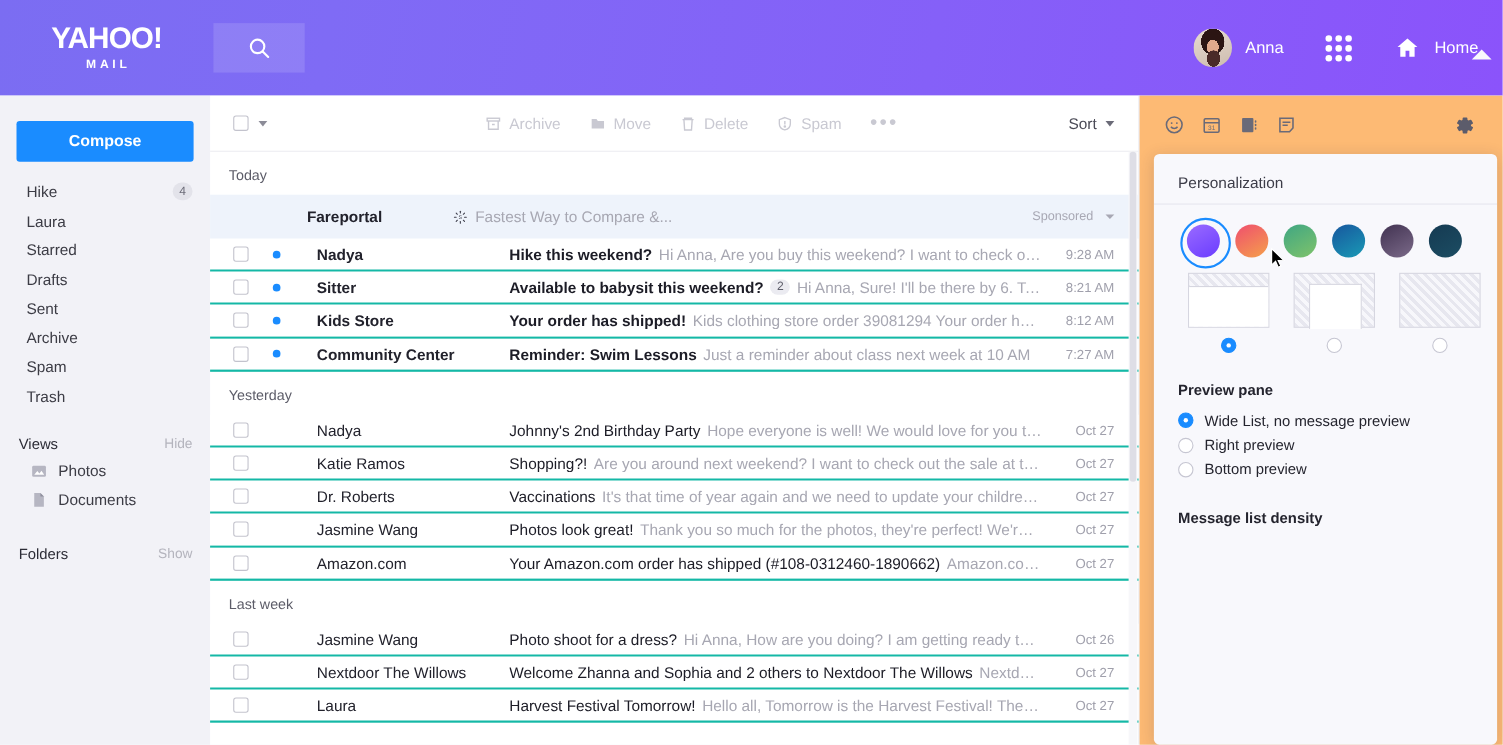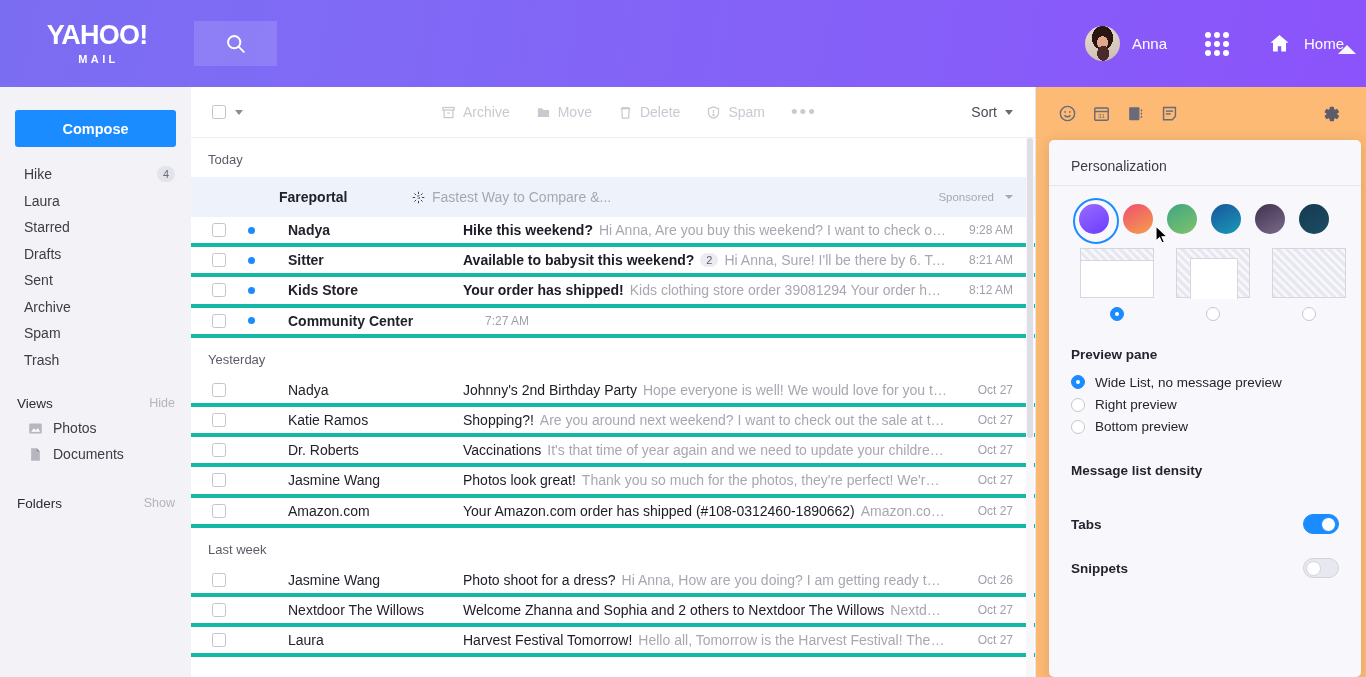--- a/index.html
+++ b/index.html
@@ -148,21 +148,21 @@
 
   .group-label {
     font-size: 13px; color: #5c5c68; padding: 14px 0 10px 17px;
   }
   .ad-row {
     height: 40px; background: #eef3fb; display: flex; align-items: center;
     padding: 0 22px 0 21px;
   }
   .row {
     height: 30.2px; display: flex; align-items: center;
-    padding: 0 22px 0 21px; border-bottom: 4px solid #14b8a6;
+    padding: 0 22px 0 21px; border-bottom: 2px solid #14b8a6;
     cursor: pointer; background: #fff;
   }
   .col-sender {
     width: 200px; flex: none; font-size: 14px; color: #22222c;
     overflow: hidden; white-space: nowrap; text-overflow: ellipsis;
     padding-left: 25px;
   }
   .row .cbx { margin-right: 22px; }
   .dot {
     width: 7px; height: 7px; border-radius: 50%; background: #1a8cff;
@@ -513,20 +513,25 @@
         <span class="subj unread">Your order has shipped!</span>
 
         <span class="snip">Kids clothing store order 39081294 Your order has shipped and</span>
       </div>
       <div class="col-time">8:12 AM</div>
     </div>
     <div class="row">
       <div class="cbx"></div>
       <div class="dot "></div>
       <div class="col-sender unread">Community Center</div>
+      <div class="col-body">
+        <span class="subj unread">Reminder: Swim Lessons</span>
+
+        <span class="snip">Just a reminder about class next week at 10 AM</span>
+      </div>
       <div class="col-time">7:27 AM</div>
     </div>
         <div class="group-label">Yesterday</div>
     <div class="row">
       <div class="cbx"></div>
       <div class="dot hidden"></div>
       <div class="col-sender ">Nadya</div>
       <div class="col-body">
         <span class="subj ">Johnny's 2nd Birthday Party</span>
 
@@ -706,34 +711,20 @@
      <span>Right preview</span>
    </div>
           <div class="opt-row">
      <div class="radio "></div>
      <span>Bottom preview</span>
    </div>
         </div>
 
       <div class="sec-title" style="margin-top:25px;">Message list density</div>
 
-      <div id="toggle-rows" style="margin-top:24px;">
-          <div class="toggle-row">
-     <span class="lbl">Tabs</span>
-     <div class="switch on">
-       <div class="knob"></div>
-     </div>
-   </div>
-          <div class="toggle-row">
-     <span class="lbl">Snippets</span>
-     <div class="switch ">
-       <div class="knob"></div>
-     </div>
-   </div>
-        </div>
     </div>
   </div>
 </div>
 
 <div class="panel-caret"></div>
 
 <svg class="cursor" viewBox="0 0 14 20">
   <path d="M1 1 L1 16 L4.6 12.6 L7 18 L9.4 16.9 L7 11.8 L12 11.6 Z" fill="#000" stroke="#fff" stroke-width="1.1"></path>
 </svg>
 

